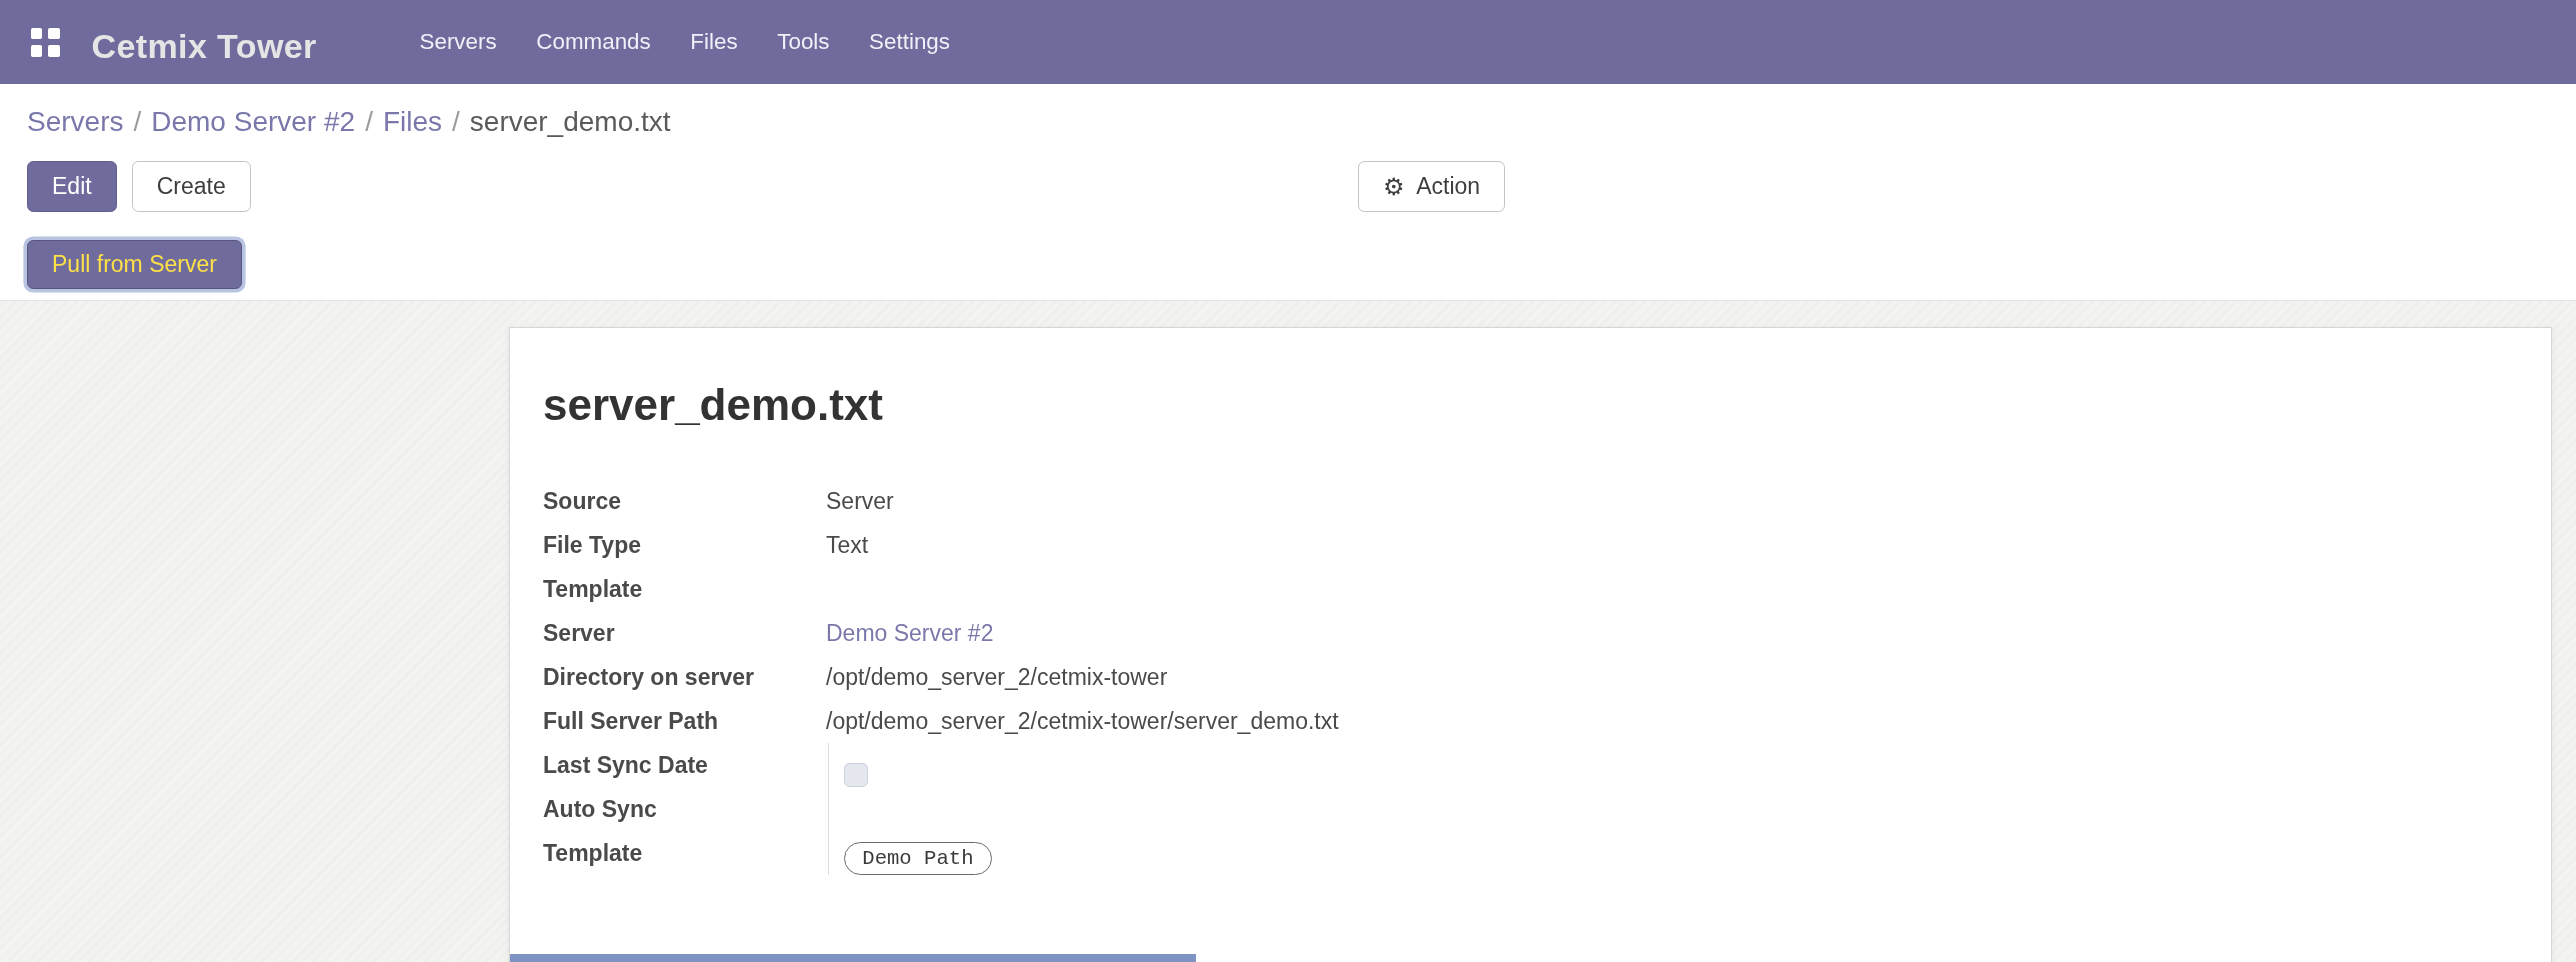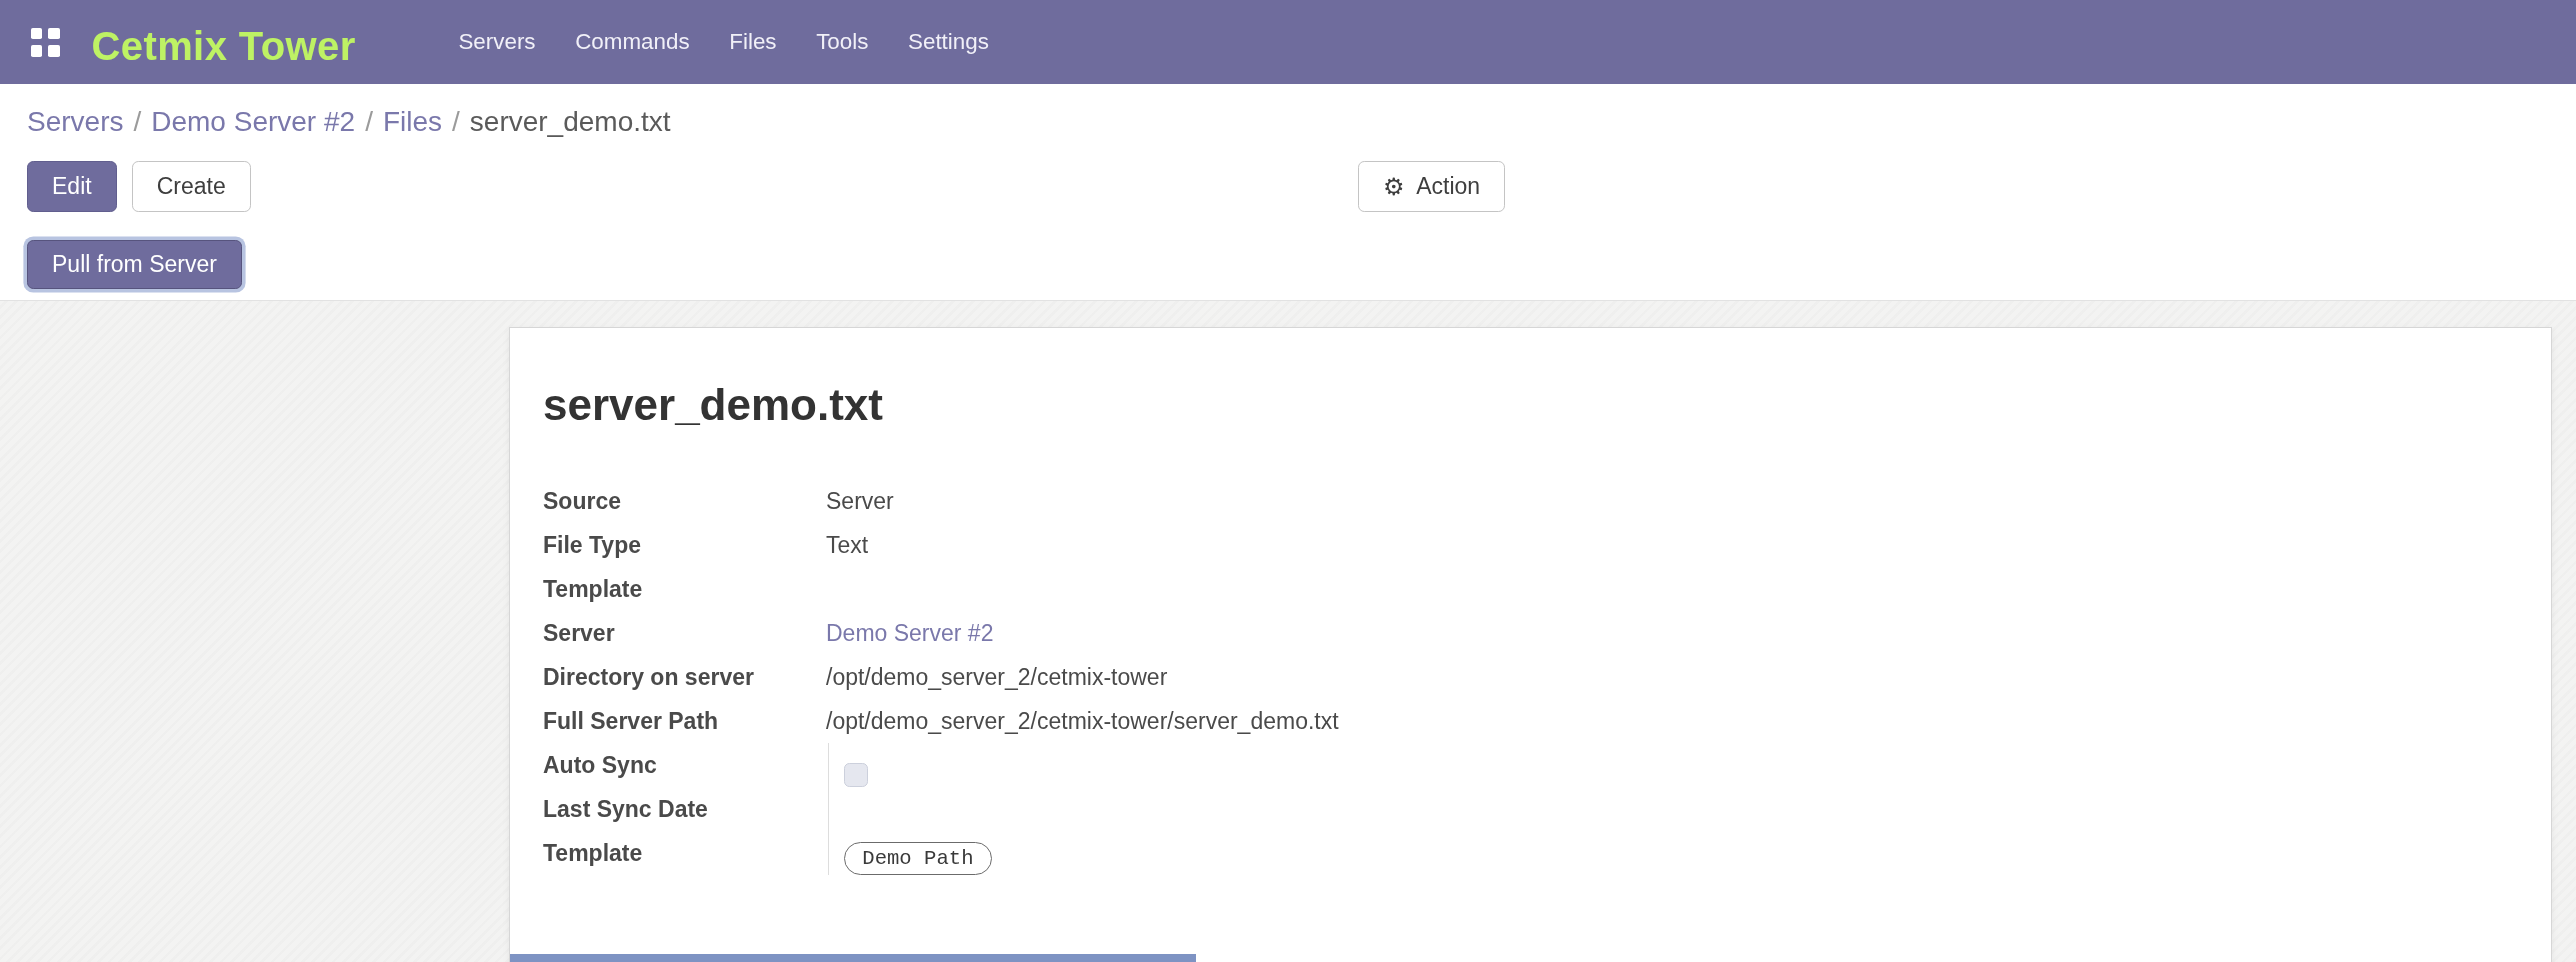--- a/index.html
+++ b/index.html
@@ -27,22 +27,22 @@
     display:grid;
     grid-template-columns:1fr 1fr;
     grid-template-rows:1fr 1fr;
     gap:6.3px;
     margin-right:32px;
     cursor:pointer;
     flex:0 0 auto;
   }
   .apps-icon span { background:#ffffff; border-radius:1.8px; }
   .brand {
-    color:#bef264;
-    font-size:40px;
+    color:#e5e5e5;
+    font-size:34px;
     font-weight:bold;
     letter-spacing:0.4px;
     white-space:nowrap;
     cursor:pointer;
     margin-top:8px;
   }
   .nav-menus { display:flex; gap:36px; margin-left:101px; align-items:center; }
   .nav-menu {
     color:#f1f0f8;
     font-size:22.4px;
@@ -81,21 +81,21 @@
 
   .btn-row { margin-top:20px; position:relative; height:51px; }
   .btn-row .btn + .btn { margin-left:11px; }
   .btn-action { position:absolute; left:1320px; top:0; gap:11.7px; }
   .gear-glyph { font-size:24px; line-height:1; color:#3e3e3e; }
 
   .statusbar { margin-top:28px; padding-bottom:7.2px; }
   .btn-pull {
     height:49px;
     background:#6f6c9d;
-    color:#ffffff;
+    color:#fde047;
     border-color:#57547e;
     box-shadow:0 0 0 3.6px rgba(125,148,200,0.55);
   }
 
   
   .content { padding-top:26px; }
   .sheet {
     position:relative;
     width:2043px;
     margin-left:509px;
@@ -250,22 +250,22 @@
             <div class="flabel">Directory on server</div>
             <div class="fvalue">/opt/demo_server_2/cetmix-tower</div>
 
             <div class="flabel">Full Server Path</div>
             <div class="fvalue">/opt/demo_server_2/cetmix-tower/server_demo.txt</div>
           </div>
         </div>
 
         <div class="group group-right">
           <div class="right-labels">
+            <div class="flabel">Last Sync Date</div>
             <div class="flabel">Auto Sync</div>
-            <div class="flabel">Last Sync Date</div>
             <div class="flabel">Template</div>
           </div>
           <div class="right-values">
             <div class="rv-row">
               <div class="checkbox"></div>
             </div>
             <div class="rv-row">
               <span class="fvalue"></span>
             </div>
             <div class="rv-row">

